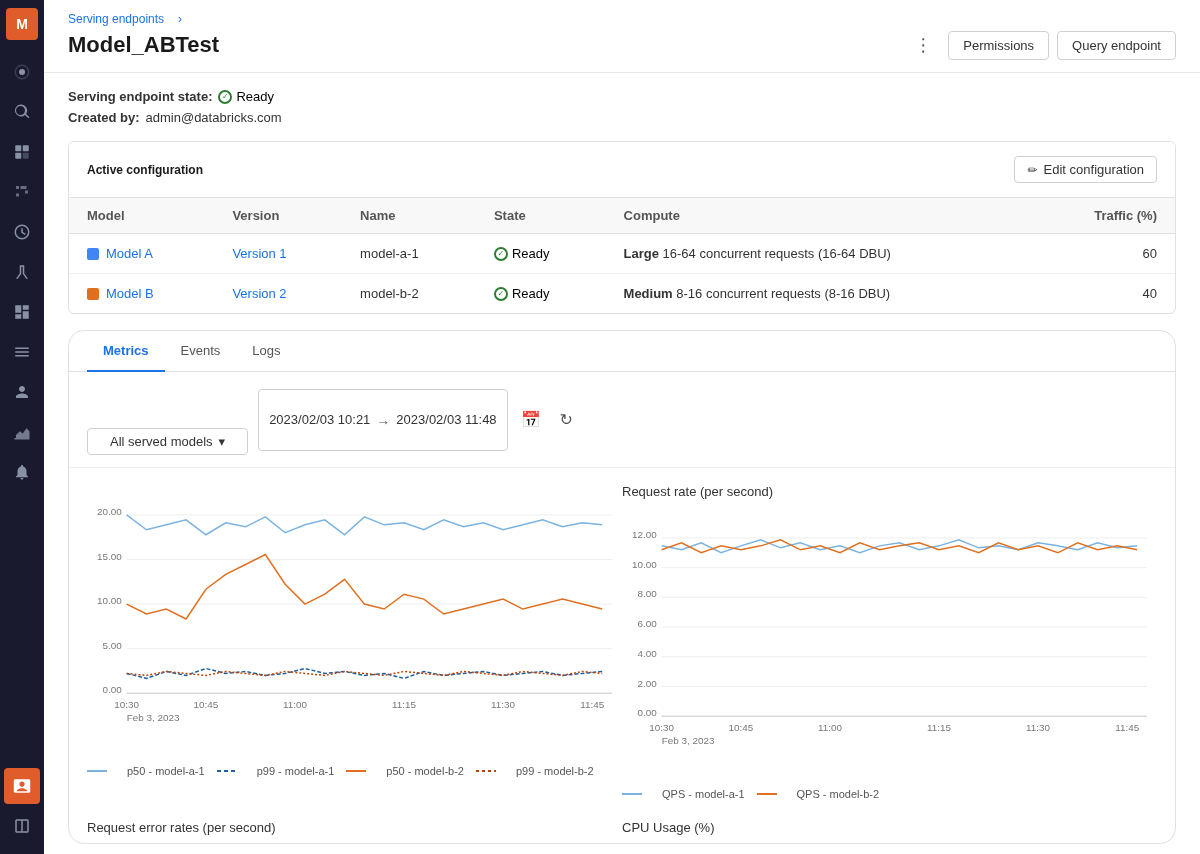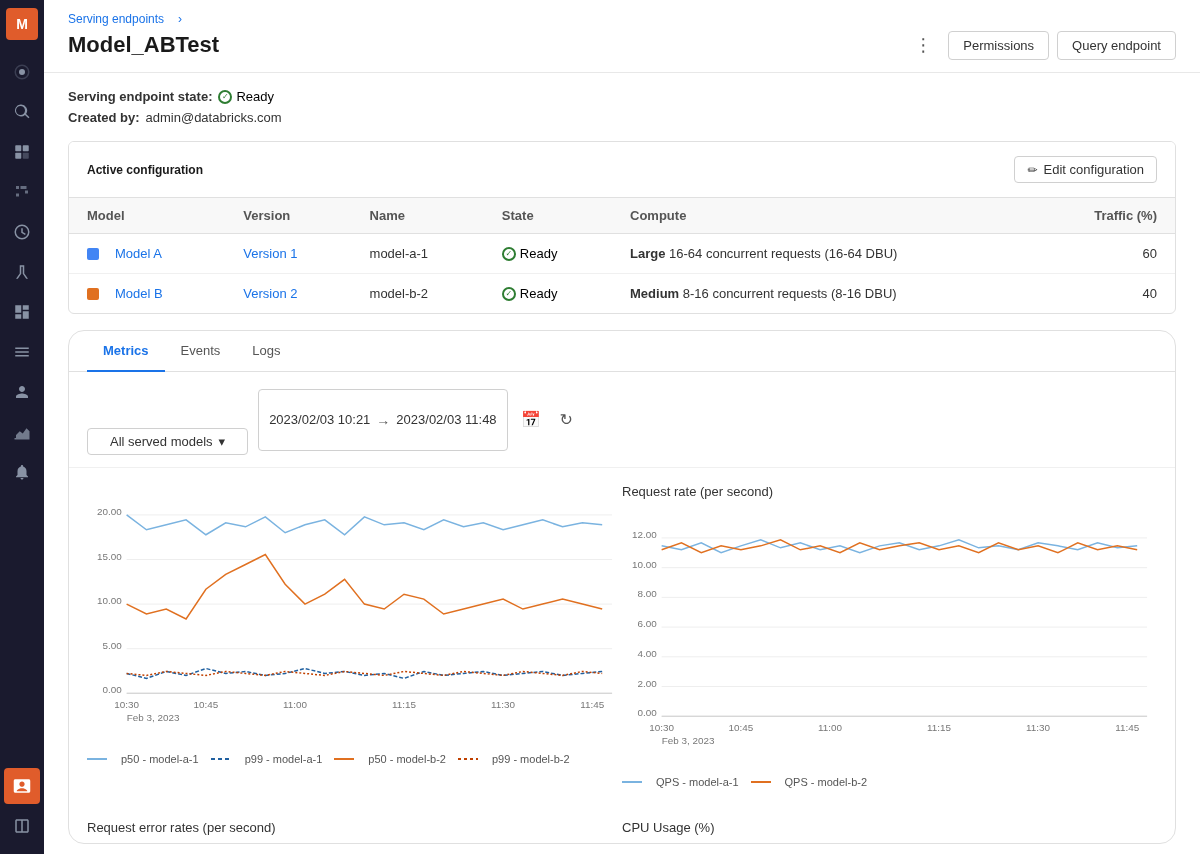--- a/index.html
+++ b/index.html
@@ -191,21 +191,21 @@
       padding: 12px 18px;
       border-bottom: 1px solid #f0f0f0;
       font-size: 13px;
       color: #333;
       vertical-align: middle;
     }
     .config-table tr:last-child td { border-bottom: none; }
     .model-cell {
       display: flex;
       align-items: center;
-      gap: 16px;
+      gap: 7px;
     }
     .model-color-a {
       width: 12px; height: 12px;
       background: #4285f4;
       border-radius: 2px;
       flex-shrink: 0;
     }
     .model-color-b {
       width: 12px; height: 12px;
       background: #e07020;
@@ -310,21 +310,22 @@
       display: flex;
       flex-wrap: wrap;
       gap: 12px;
       margin-top: 6px;
       font-size: 11px;
       color: #555;
     }
     .legend-item {
       display: flex;
       align-items: center;
-      gap: 14px;
+      gap: 20px;
+      margin-top: 12px;
     }
     .legend-line {
       width: 20px;
       height: 2px;
       display: inline-block;
     }
     .section-bottom-titles {
       display: grid;
       grid-template-columns: 1fr 1fr;
       padding: 0 18px 8px;

